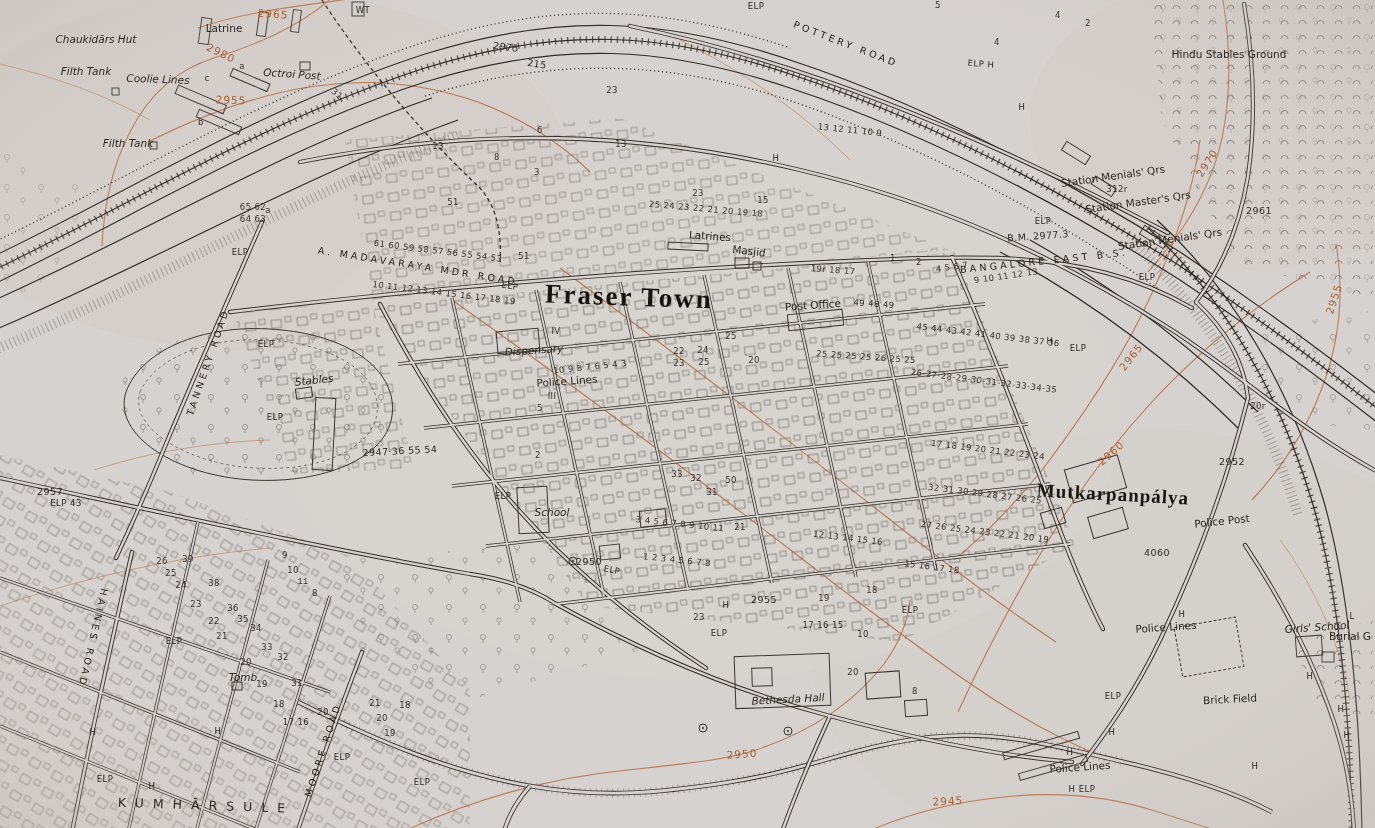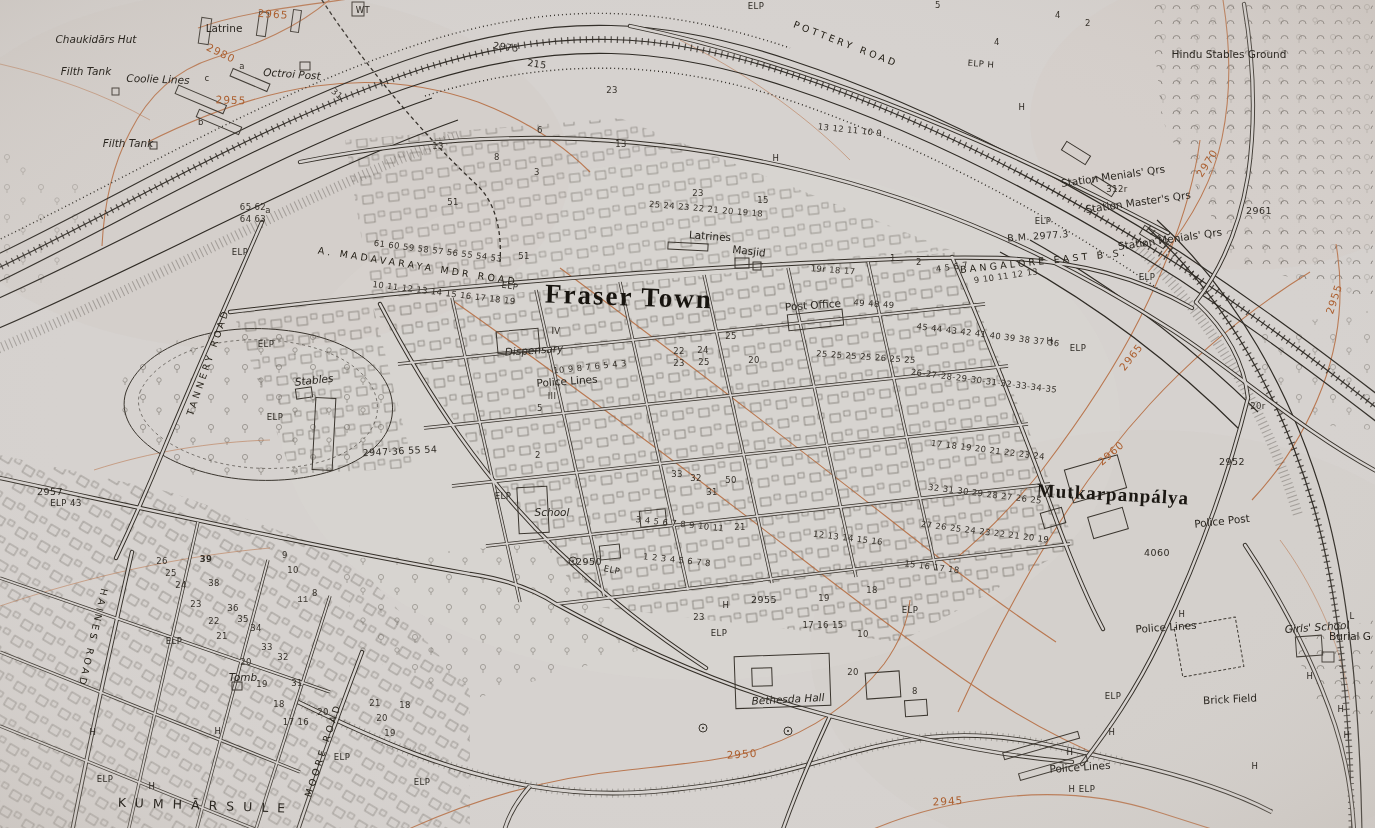--- a/index.html
+++ b/index.html
@@ -439,31 +439,31 @@
       <div class="lbl marker" style="left: 174px; top: 641px; transform: translate(-50%, -50%) rotate(0deg);">ELP</div>
       <div class="lbl num" style="left: 162px; top: 561px; transform: translate(-50%, -50%) rotate(0deg);">26</div>
       <div class="lbl num" style="left: 171px; top: 573px; transform: translate(-50%, -50%) rotate(0deg);">25</div>
       <div class="lbl num" style="left: 181px; top: 585px; transform: translate(-50%, -50%) rotate(0deg);">24</div>
       <div class="lbl num" style="left: 196px; top: 604px; transform: translate(-50%, -50%) rotate(0deg);">23</div>
       <div class="lbl num" style="left: 214px; top: 621px; transform: translate(-50%, -50%) rotate(0deg);">22</div>
       <div class="lbl num" style="left: 222px; top: 636px; transform: translate(-50%, -50%) rotate(0deg);">21</div>
       <div class="lbl num" style="left: 246px; top: 662px; transform: translate(-50%, -50%) rotate(0deg);">20</div>
       <div class="lbl num" style="left: 262px; top: 684px; transform: translate(-50%, -50%) rotate(0deg);">19</div>
       <div class="lbl num" style="left: 279px; top: 704px; transform: translate(-50%, -50%) rotate(0deg);">18</div>
-      <div class="lbl num" style="left: 206px; top: 559px; transform: translate(-50%, -50%) rotate(0deg); font-weight: bold;">39</div>
+      <div class="lbl num" style="left: 188px; top: 559px; transform: translate(-50%, -50%) rotate(0deg);">39</div>
       <div class="lbl num" style="left: 214px; top: 583px; transform: translate(-50%, -50%) rotate(0deg);">38</div>
       <div class="lbl num" style="left: 233px; top: 608px; transform: translate(-50%, -50%) rotate(0deg);">36</div>
       <div class="lbl num" style="left: 243px; top: 619px; transform: translate(-50%, -50%) rotate(0deg);">35</div>
       <div class="lbl num" style="left: 256px; top: 628px; transform: translate(-50%, -50%) rotate(0deg);">34</div>
       <div class="lbl num" style="left: 267px; top: 647px; transform: translate(-50%, -50%) rotate(0deg);">33</div>
       <div class="lbl num" style="left: 283px; top: 657px; transform: translate(-50%, -50%) rotate(0deg);">32</div>
       <div class="lbl num" style="left: 297px; top: 683px; transform: translate(-50%, -50%) rotate(0deg);">31</div>
       <div class="lbl num" style="left: 285px; top: 555px; transform: translate(-50%, -50%) rotate(0deg);">9</div>
       <div class="lbl num" style="left: 293px; top: 570px; transform: translate(-50%, -50%) rotate(0deg);">10</div>
-      <div class="lbl num" style="left: 303px; top: 600px; transform: translate(-50%, -50%) rotate(0deg); font-family: Liberation Mono, monospace;">11</div>
+      <div class="lbl num" style="left: 303px; top: 582px; transform: translate(-50%, -50%) rotate(0deg); font-family: Liberation Mono, monospace;">11</div>
       <div class="lbl num" style="left: 315px; top: 593px; transform: translate(-50%, -50%) rotate(0deg);">8</div>
       <div class="lbl roadw" style="left: 206px; top: 806px; transform: translate(-50%, -50%) rotate(2deg);">KUMHĀRSULE</div>
       <div class="lbl road" style="left: 323px; top: 750px; transform: translate(-50%, -50%) rotate(-72deg);">MOORE ROAD</div>
       <div class="lbl marker" style="left: 342px; top: 757px; transform: translate(-50%, -50%) rotate(0deg);">ELP</div>
       <div class="lbl marker" style="left: 422px; top: 782px; transform: translate(-50%, -50%) rotate(0deg);">ELP</div>
       <div class="lbl marker" style="left: 105px; top: 779px; transform: translate(-50%, -50%) rotate(0deg);">ELP</div>
       <div class="lbl marker" style="left: 93px; top: 732px; transform: translate(-50%, -50%) rotate(0deg);">H</div>
       <div class="lbl marker" style="left: 152px; top: 786px; transform: translate(-50%, -50%) rotate(0deg);">H</div>
       <div class="lbl marker" style="left: 218px; top: 731px; transform: translate(-50%, -50%) rotate(0deg);">H</div>
       <div class="lbl num" style="left: 296px; top: 722px; transform: translate(-50%, -50%) rotate(0deg);">17 16</div>

